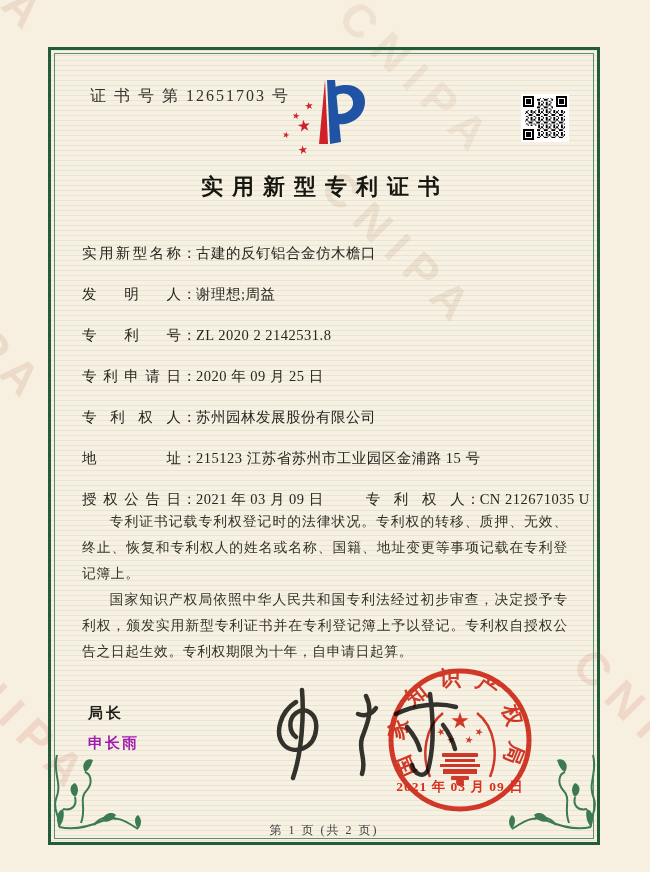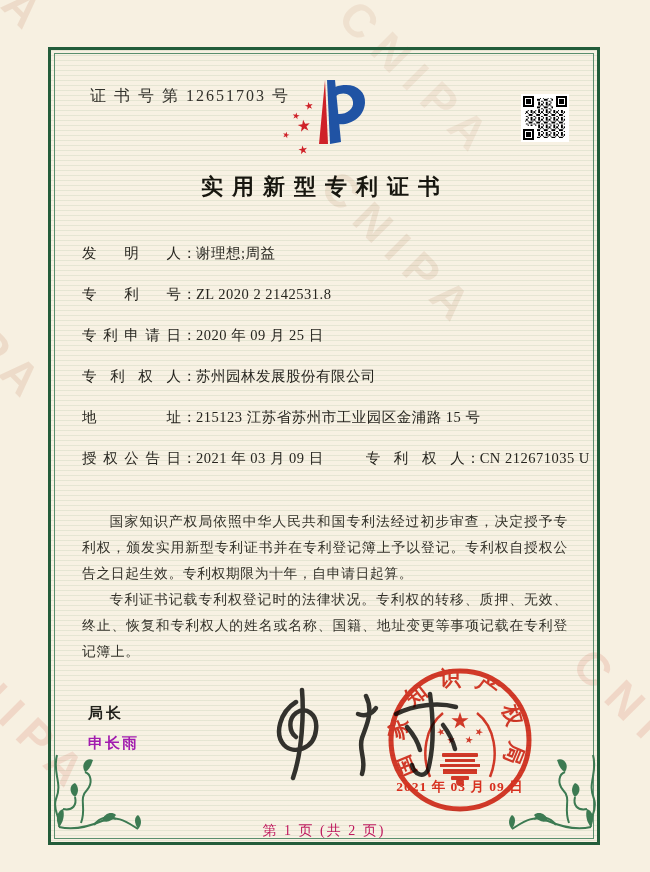--- a/index.html
+++ b/index.html
@@ -98,21 +98,21 @@
     color:#d7301f; font-weight:bold;
   }
   
   .fl { position:absolute; z-index:3; width:96px; height:96px; }
   .fl-left  { left:50px;  top:747px; }
   .fl-right { left:504px; top:747px; transform:scaleX(-1); }
   
   .footer {
     position:absolute; z-index:3;
     left:48px; top:822px; width:552px;
-    text-align:center; font-size:14px; letter-spacing:2px; color:#be185d;border-radius:7px;
+    text-align:center; font-size:12px; letter-spacing:2px; color:#404040;border-radius:7px;
   }
 </style>
 </head>
 <body>
 
 <span class="wm wm1">CNIPA</span>
 <span class="wm wm2">CNIPA</span>
 <span class="wm wm3">CNIPA</span>
 <span class="wm wm4">CNIPA</span>
 <span class="wm wm5">CNIPA</span>
@@ -164,42 +164,45 @@
   <rect x="0" y="20" width="9" height="9" fill="#fff"></rect>
   <use href="#fp" x="0" y="0"></use>
   <use href="#fp" x="22" y="0"></use>
   <use href="#fp" x="0" y="22"></use>
 </svg>
 
 <div class="title">实用新型专利证书</div>
 
 <div class="fields">
   <div class="frow">
+    <span class="flabel">实用新型名称</span><span class="fcolon">：</span><span class="fvalue">古建的反钉铝合金仿木檐口</span>
+  </div>
+  <div class="frow">
     <span class="flabel">发明人</span><span class="fcolon">：</span><span class="fvalue">谢理想;周益</span>
   </div>
   <div class="frow">
     <span class="flabel">专利号</span><span class="fcolon">：</span><span class="fvalue">ZL 2020 2 2142531.8</span>
   </div>
   <div class="frow">
     <span class="flabel">专利申请日</span><span class="fcolon">：</span><span class="fvalue">2020 年 09 月 25 日</span>
   </div>
   <div class="frow">
     <span class="flabel">专利权人</span><span class="fcolon">：</span><span class="fvalue">苏州园林发展股份有限公司</span>
   </div>
   <div class="frow">
     <span class="flabel">地址</span><span class="fcolon">：</span><span class="fvalue">215123 江苏省苏州市工业园区金浦路 15 号</span>
   </div>
   <div class="frow">
     <span class="flabel">授权公告日</span><span class="fcolon">：</span><span class="fvalue">2021 年 03 月 09 日</span><span class="grant2"><span class="flabel">专利权人</span><span class="fcolon">：</span><span class="fvalue">CN 212671035 U</span></span>
   </div>
 </div>
 
 <div class="paras">
+  <p>专利证书记载专利权登记时的法律状况。专利权的转移、质押、无效、终止、恢复和专利权人的姓名或名称、国籍、地址变更等事项记载在专利登记簿上。</p>
   <p>国家知识产权局依照中华人民共和国专利法经过初步审查，决定授予专利权，颁发实用新型专利证书并在专利登记簿上予以登记。专利权自授权公告之日起生效。专利权期限为十年，自申请日起算。</p>
-  <p>专利证书记载专利权登记时的法律状况。专利权的转移、质押、无效、终止、恢复和专利权人的姓名或名称、国籍、地址变更等事项记载在专利登记簿上。</p>
 </div>
 
 <div class="sig-role">局长</div>
 <div class="sig-name">申长雨</div>
 
 <svg class="sig-hand" viewBox="0 0 210 110" aria-hidden="true">
   <g fill="none" stroke="#23221e" stroke-width="4.5" stroke-linecap="round" stroke-linejoin="round" opacity="0.92">
     <path d="M34,20 C18,30 12,52 22,63 C32,73 52,67 54,48 C56,32 44,24 34,31 C26,37 27,50 34,55"></path>
     <path d="M40,8 C42,32 40,70 31,96"></path>
     <path d="M104,14 C112,30 104,44 100,56 C96,68 105,78 100,92"></path>

